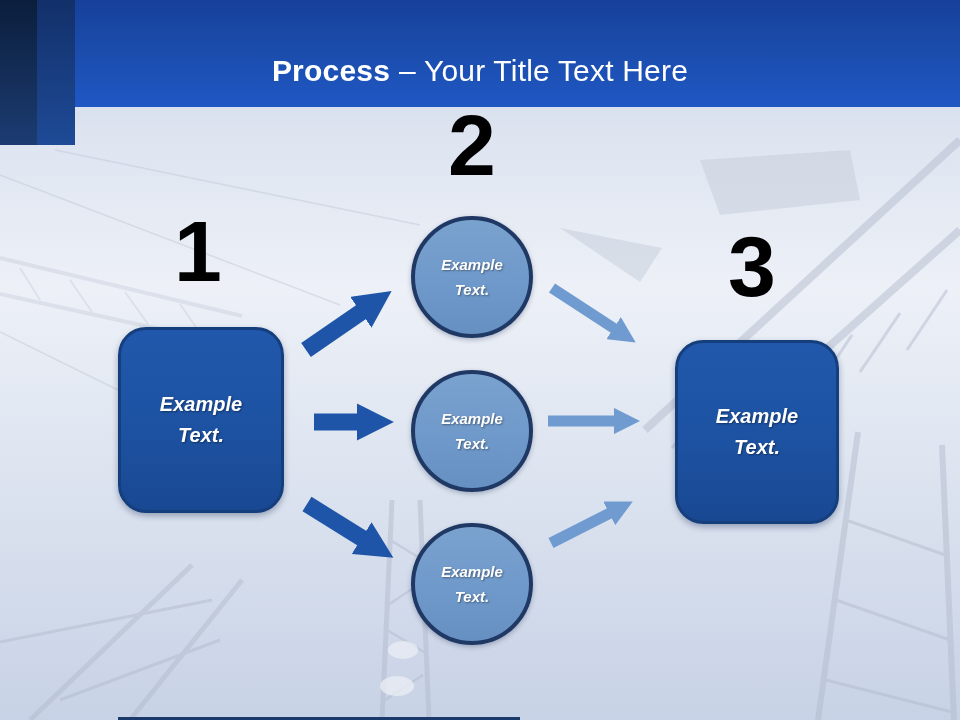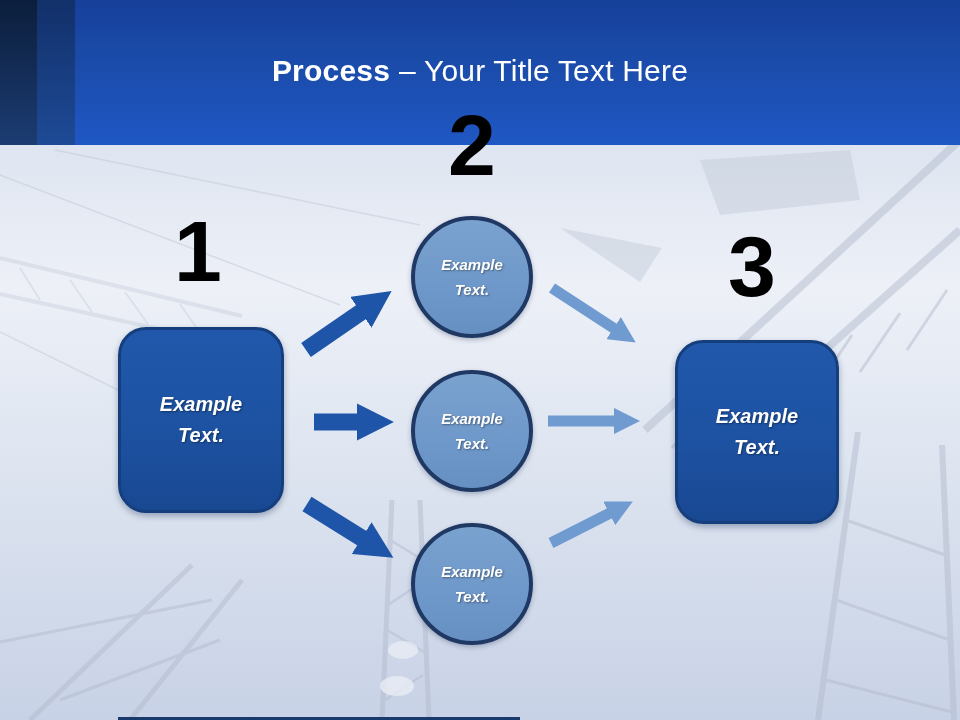--- a/index.html
+++ b/index.html
@@ -4,21 +4,21 @@
 <style>
   html,body{margin:0;padding:0;background:#666;}
   .slide{
     position:relative;width:960px;height:720px;overflow:hidden;
     font-family:"Liberation Sans",sans-serif;
     background:linear-gradient(180deg,#c9d3e7 0%,#dde4f0 18%,#edf0f7 40%,#dfe6f1 62%,#c8d2e6 100%);
   }
   .bg-art{position:absolute;left:0;top:0;width:960px;height:720px;}
   
   .header{
-    position:absolute;left:0;top:0;width:960px;height:145px;
+    position:absolute;left:0;top:0;width:960px;height:107px;
     background:linear-gradient(180deg,#16409a 0%,#1b4cab 45%,#1f57c4 100%);
   }
   .stripe{position:absolute;top:0;height:145px;}
   .stripe-dark{left:0;width:37px;background:linear-gradient(180deg,#0b1e3c 0%,#1c3c72 100%);}
   .stripe-mid{left:37px;width:38px;background:linear-gradient(180deg,#12306a 0%,#1e4a96 100%);}
   .title{
     position:absolute;left:0;top:52px;width:960px;text-align:center;
     color:#ffffff;font-size:30px;line-height:38px;letter-spacing:0.2px;
   }
   .title-bold{font-weight:700;}

